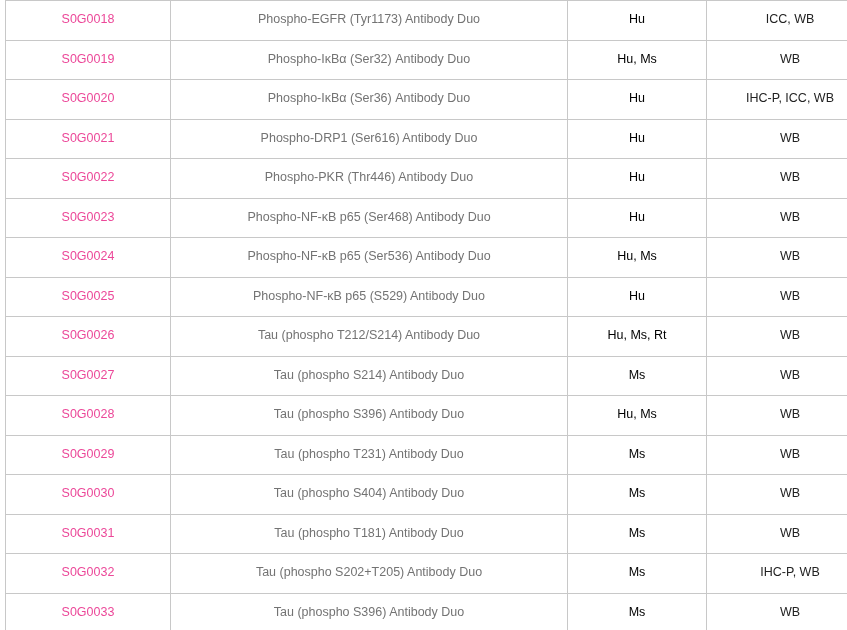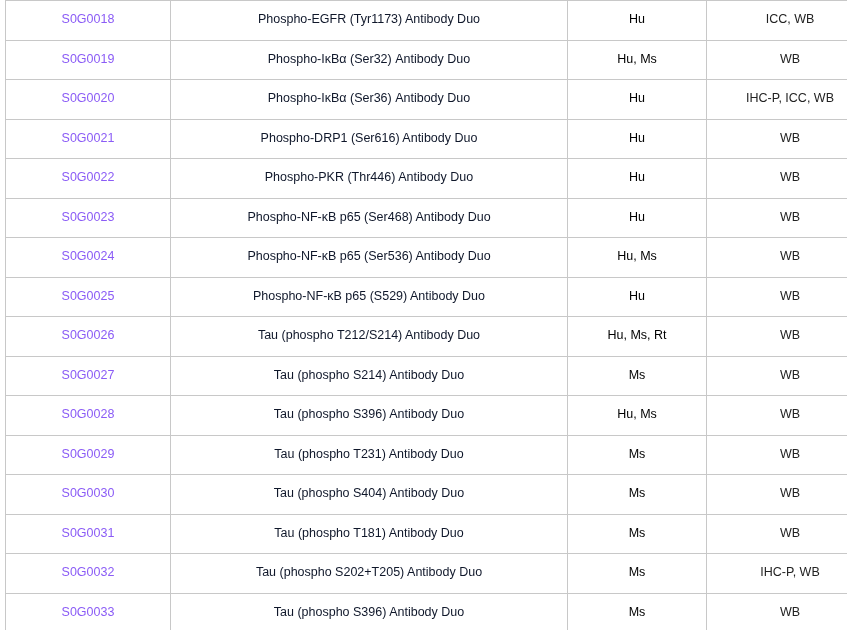--- a/index.html
+++ b/index.html
@@ -26,25 +26,25 @@
     border: 1px solid #c8c8c8;
     height: 38.5px;
     padding: 0 4px;
     text-align: center;
     vertical-align: middle;
     font-size: 12.5px;
     line-height: 1.25;
   }
   td.col-code {
     width: 156px;
-    color: #8b5cf6;
+    color: #ec4899;
   }
   td.col-name {
     width: 388px;
-    color: #0f172a;
+    color: #737373;
   }
   td.col-species {
     width: 130px;
     color: #000000;
   }
   td.col-apps {
     width: 158px;
     color: #222222;
   }
 </style>

